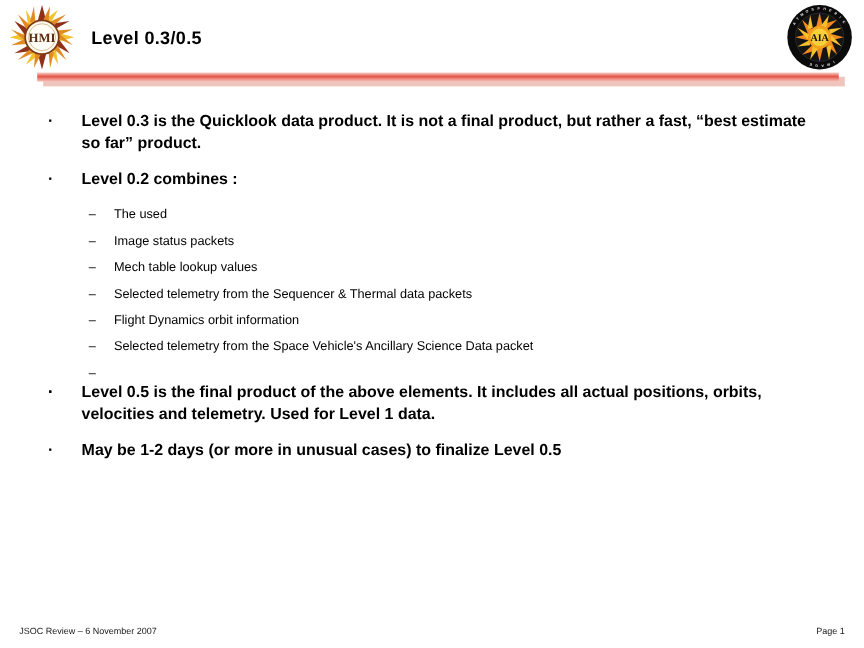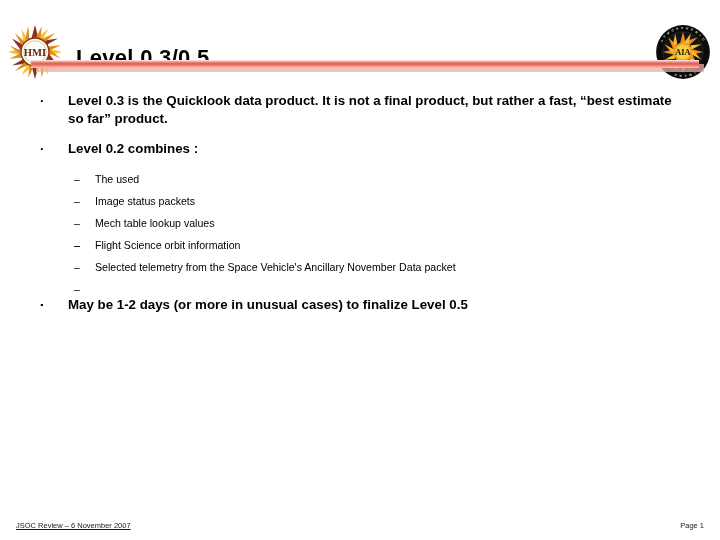--- a/index.html
+++ b/index.html
@@ -14,35 +14,35 @@
     overflow: hidden;
     font-family: "Liberation Sans", sans-serif;
     color: #000000;
     -webkit-font-smoothing: none;
   }
 
   
   #slide-header {
     position: absolute;
     left: 0; top: 0;
-    width: 645px; height: 80px; margin-top: 21px;
+    width: 645px; height: 80px;
   }
 
   .logo {
     position: absolute;
     width: 56px; height: 56px;
   }
   #hmi-logo { left: 7px;  top: 3px; }
   #aia-logo { left: 655px; top: 3px; }
 
   #slide-title {
     position: absolute;
     left: 76px;
     top: 24px;
-    font-size: 22px;
+    font-size: 15px;
     font-weight: bold;
     letter-spacing: 0.3px;
     color: #000000;
     white-space: nowrap;
   }
 
   
   #title-divider {
     position: absolute;
     left: 0; top: 58px;
@@ -119,21 +119,20 @@
     position: absolute;
     left: 0; top: 521px;
     width: 720px; height: 16px;
     font-size: 7.5px;
     color: #1a1a1a;
   }
   #footer-left {
     position: absolute;
     left: 16px; top: 0;
     white-space: nowrap;
-    text-decoration: underline;
   }
   #footer-right {
     position: absolute;
     right: 16px; top: 0;
     white-space: nowrap;
   }
 </style>
 </head>
 <body>
 
@@ -257,42 +256,44 @@
     <span>Image status packets</span>
   </div>
 
   <div class="bullet-l2">
     <span class="marker">–</span>
     <span>Mech table lookup values</span>
   </div>
 
   <div class="bullet-l2">
     <span class="marker">–</span>
-  </div>
-
-  <div class="bullet-l2">
-    <span class="marker">–</span>
-    <span>Flight Science orbit information</span>
-  </div>
-
-  <div class="bullet-l2">
-    <span class="marker">–</span>
-    <span>Selected telemetry from the Space Vehicle's Ancillary November Data packet</span>
+    <span>Selected telemetry from the Sequencer &amp; Thermal data packets</span>
+  </div>
+
+  <div class="bullet-l2">
+    <span class="marker">–</span>
+    <span>Flight Dynamics orbit information</span>
+  </div>
+
+  <div class="bullet-l2">
+    <span class="marker">–</span>
+    <span>Selected telemetry from the Space Vehicle's Ancillary Science Data packet</span>
   </div>
 
   <div class="bullet-l2">
     <span class="marker">–</span>
   </div>
 
   <div class="bullet-l1 gap-after-sub">
     <span class="marker">·</span>
   </div>
 
   <div class="bullet-l1 gap-before">
     <span class="marker">·</span>
+    <span>Level 0.5 is the final product of the above elements.  It includes all actual positions, orbits, velocities and telemetry.  Used for Level 1 data.</span>
   </div>
 
   <div class="bullet-l1 gap-before">
     <span class="marker">·</span>
     <span>May be 1-2 days (or more in unusual cases) to finalize Level 0.5</span>
   </div>
 
 </div>
 
 <div id="slide-footer">

